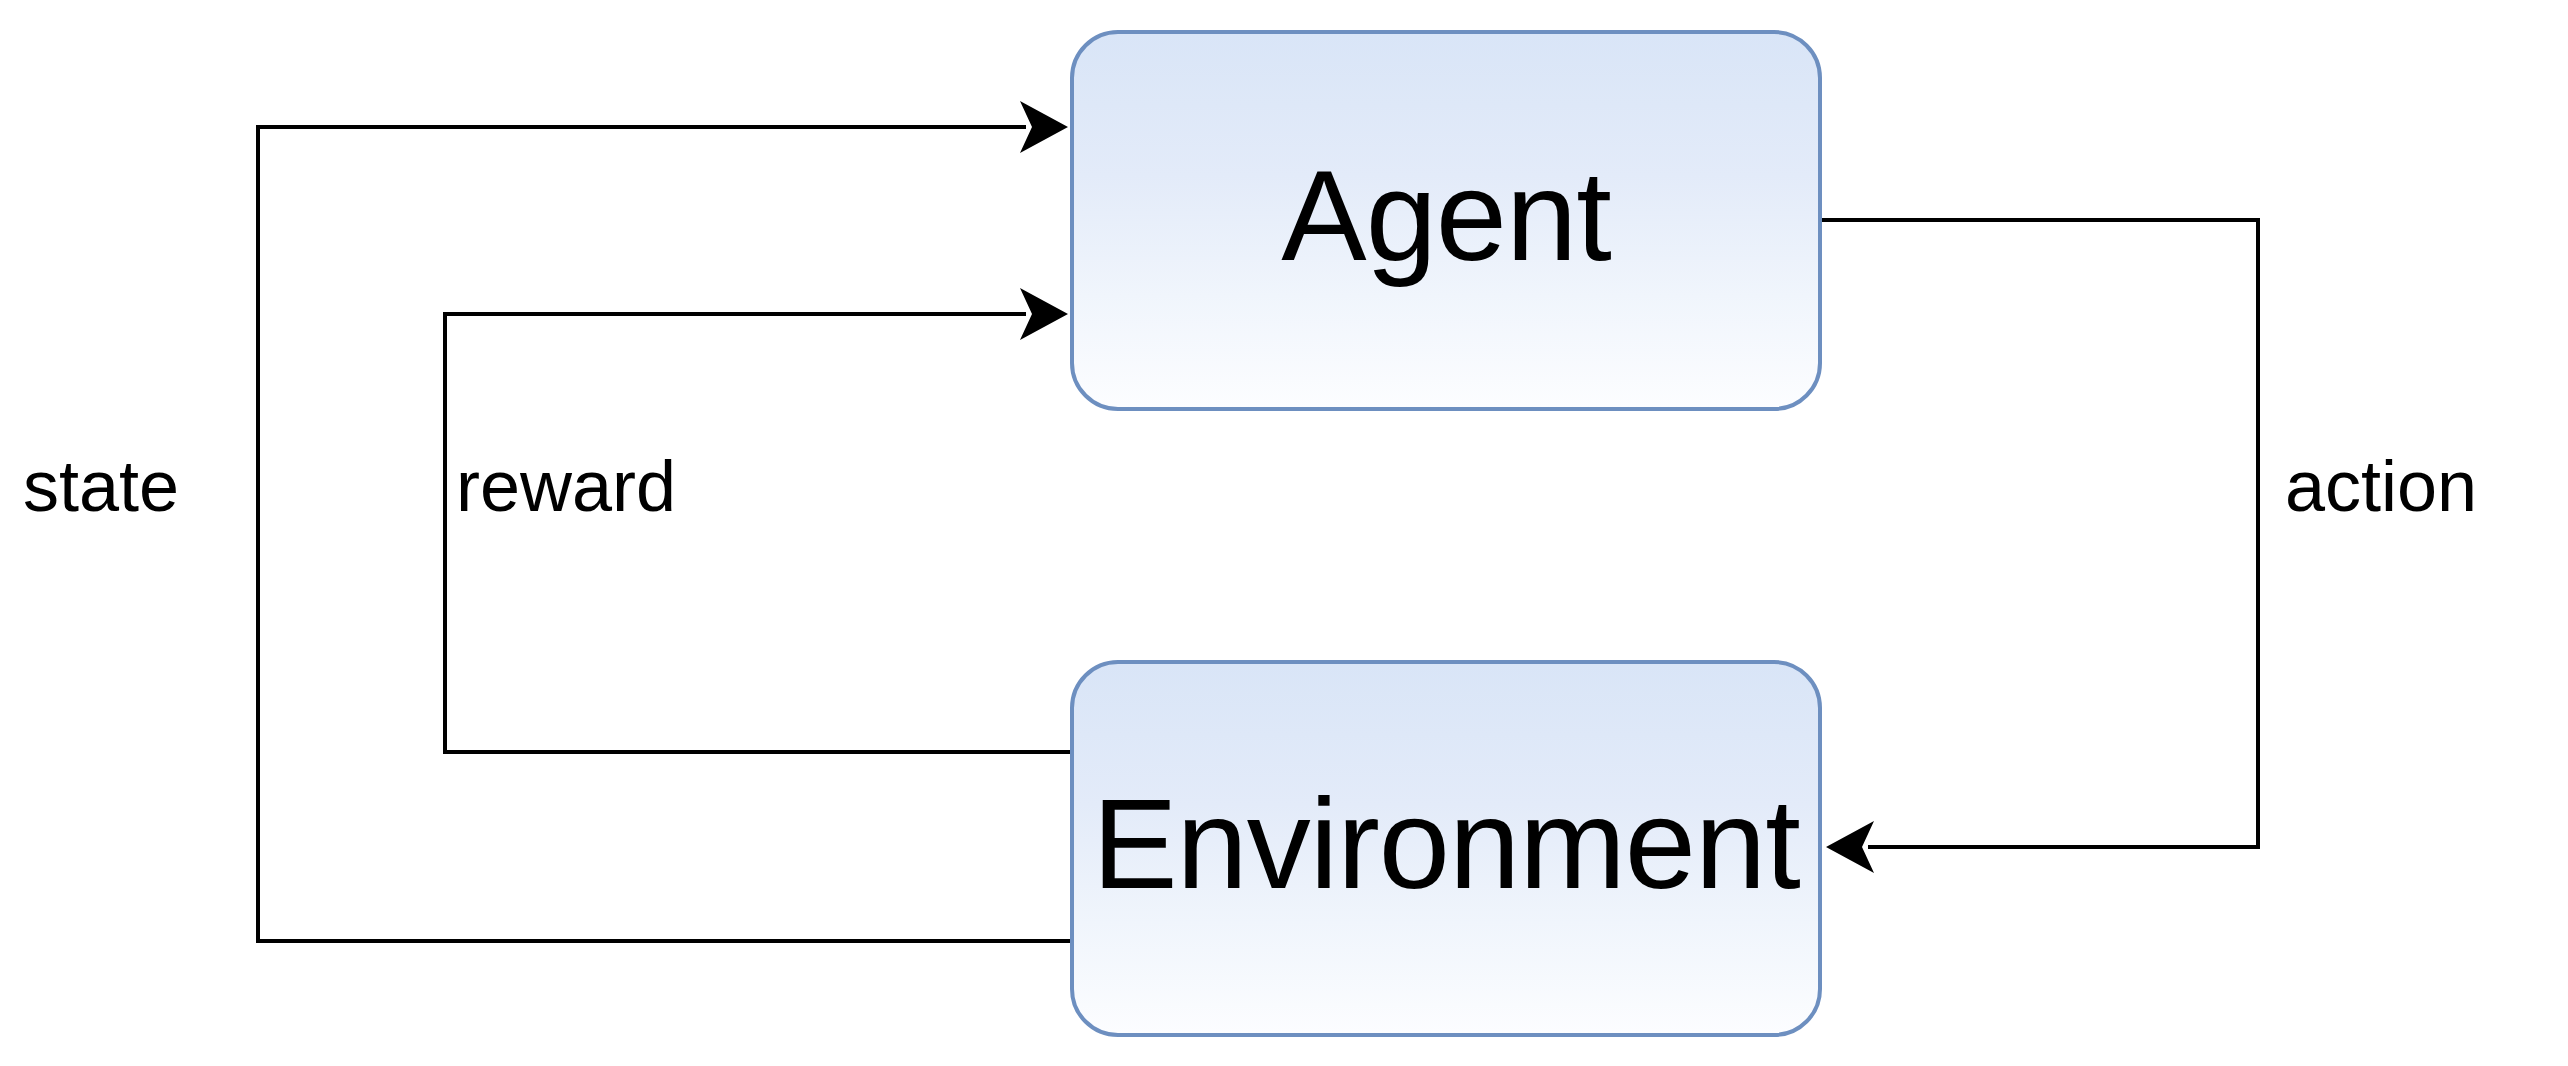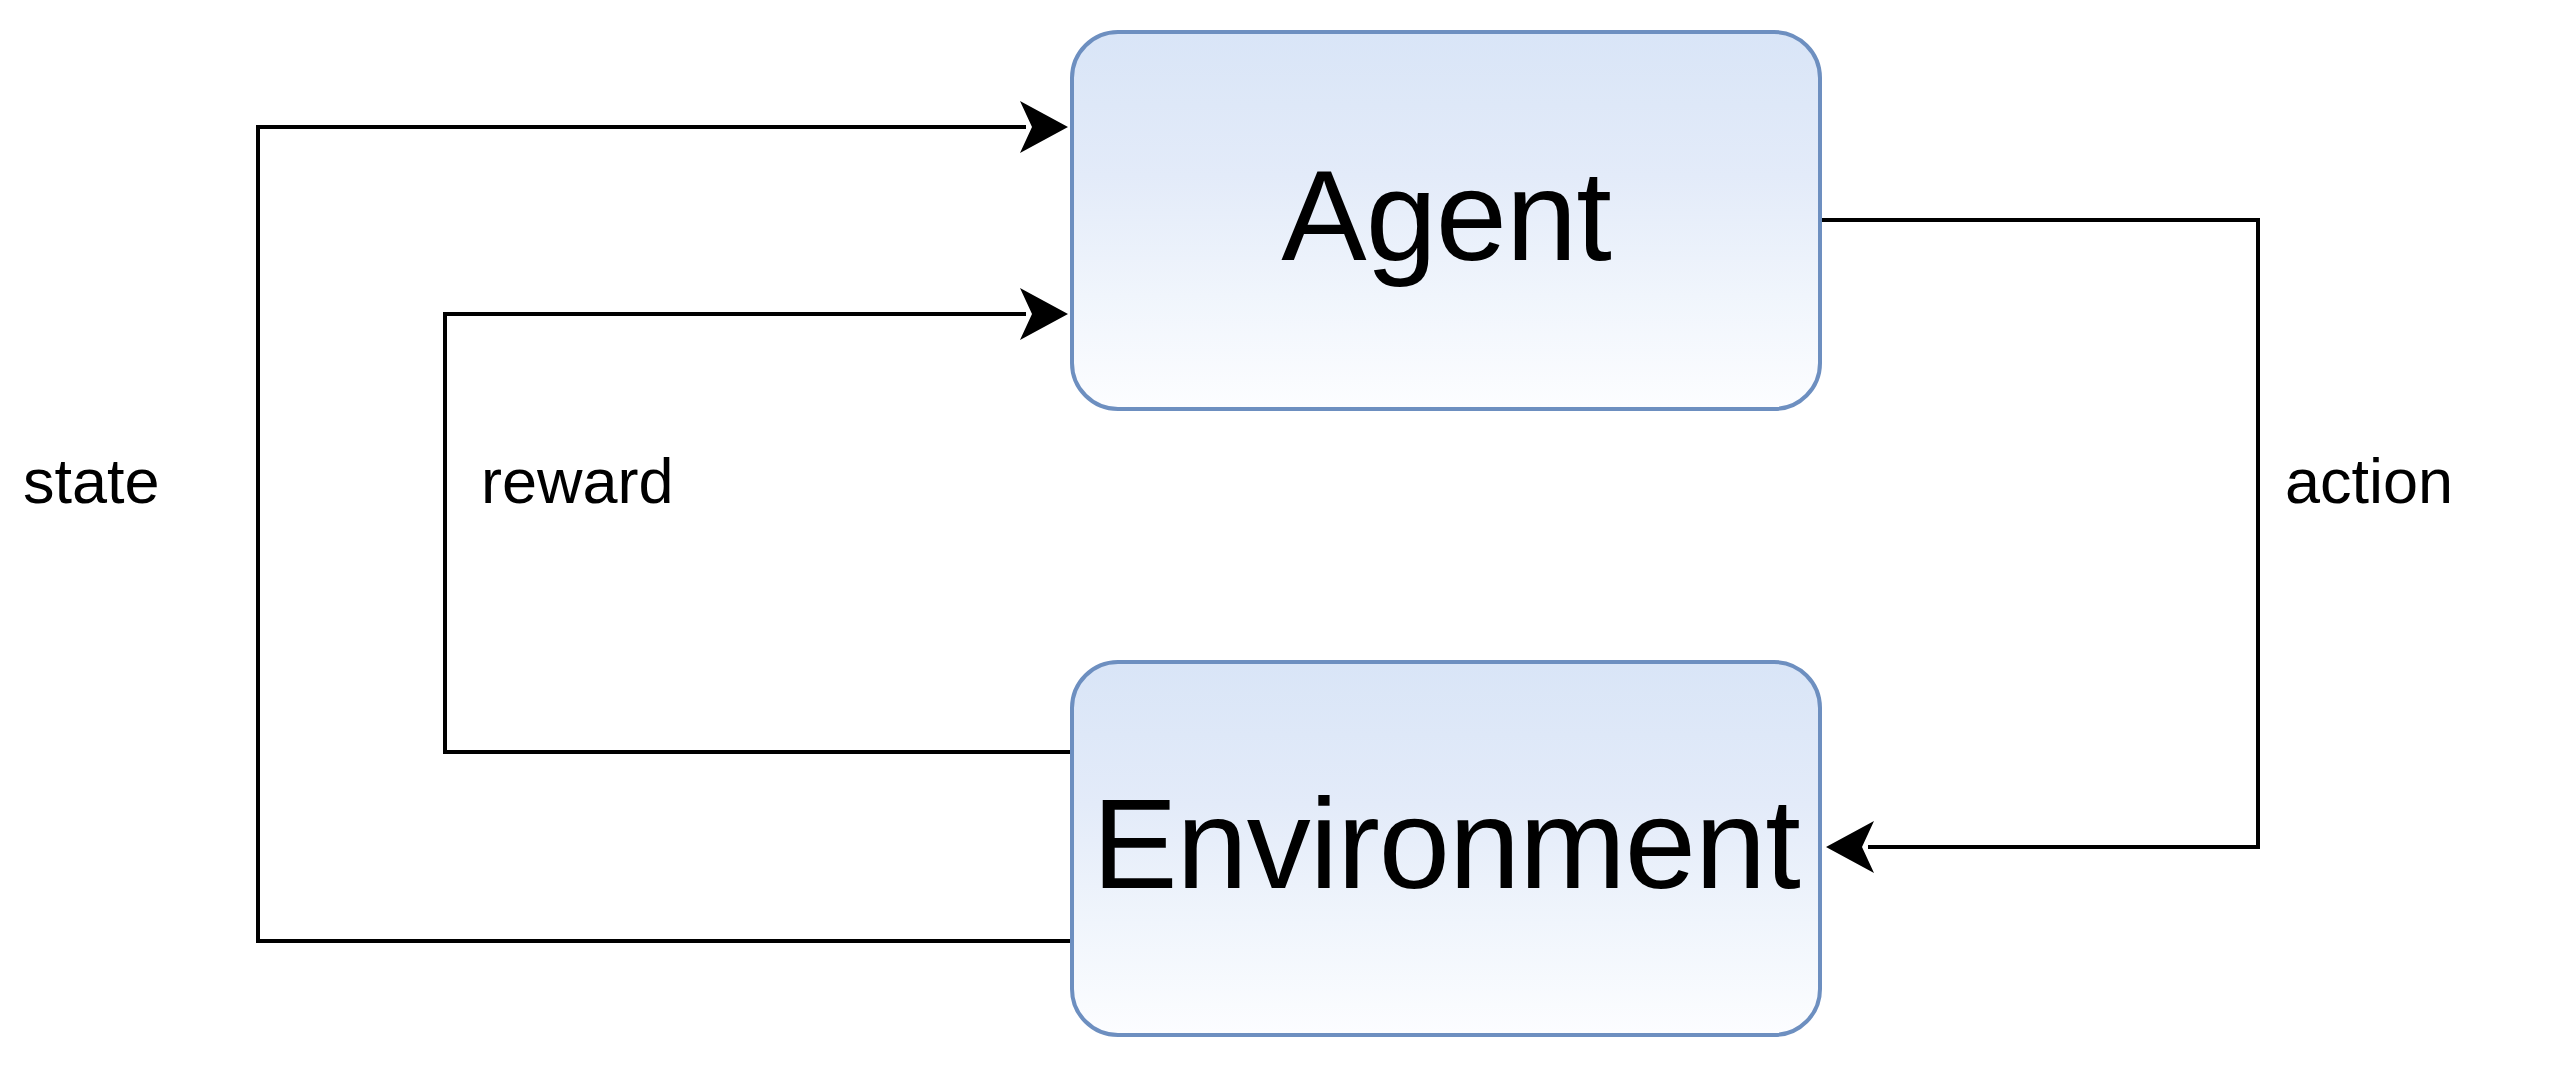--- a/index.html
+++ b/index.html
@@ -59,28 +59,28 @@
     font-size: 128px;
     line-height: 1;
     color: #000000;
     white-space: nowrap;
     letter-spacing: -1px;
     padding-bottom: 10px;
   }
   .edge-label {
     position: absolute;
     top: 450px;
-    font-size: 63px;
+    font-size: 72px;
     line-height: 1;
     color: #000000;
     white-space: nowrap;
     z-index: 3;
   }
   .edge-label-state  { left: 23px; }
-  .edge-label-reward { left: 481px; }
+  .edge-label-reward { left: 456px; }
   .edge-label-action { left: 2285px; }
 </style>
 </head>
 <body>
 
 <div class="canvas">
 
   <div class="node node-agent">
     <span class="node-label">Agent</span>
   </div>

